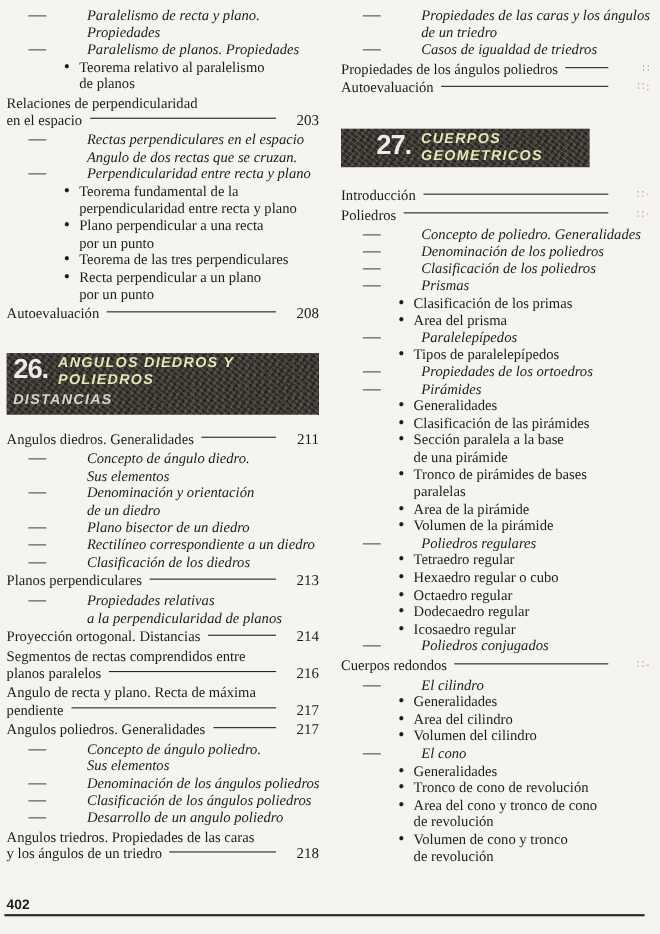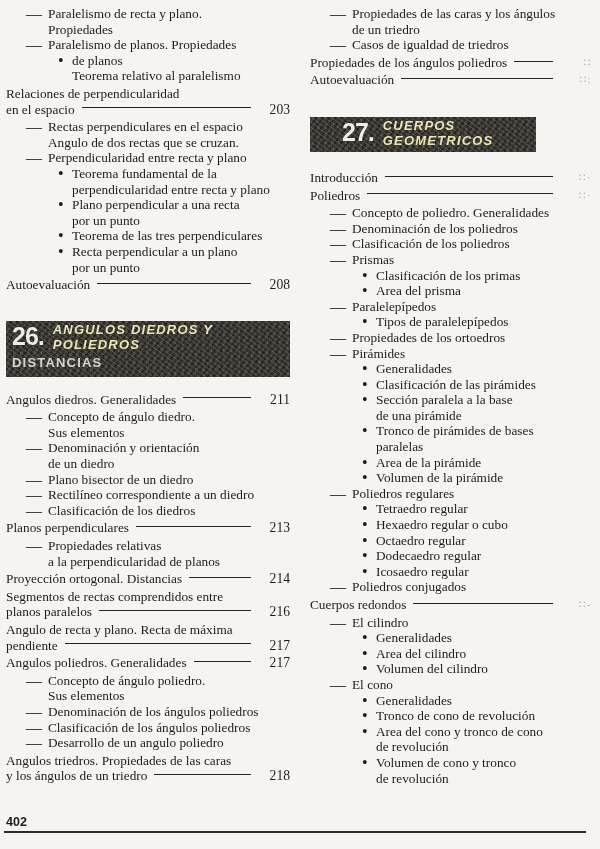--- a/index.html
+++ b/index.html
@@ -18,21 +18,21 @@
   .col{position:absolute;top:6px;}
   .col-left{left:6px;width:284px;}
   .col-right{left:310px;width:282px;}
 
   .entry{position:relative;}
   .entry.main{margin:2px 0;}
   .line{
     font-size:13.3px;line-height:15.6px;white-space:nowrap;
   }
   .entry.dash{padding-left:42px;}
-  .entry.dash .line{}
+  .entry.dash .line{font-style:italic;margin-left:31px;}
   .entry.dash .marker{
     position:absolute;left:20px;top:-1px;font-style:normal;letter-spacing:-1px;
   }
   .entry.bullet{padding-left:66px;}
   .entry.bullet .marker{position:absolute;left:52px;top:-1px;}
 
   .lineflex{display:flex;align-items:center;}
   .lineflex .txt{flex:0 0 auto;}
   .leader{
     flex:1 1 auto;min-width:12px;
@@ -62,21 +62,21 @@
   .banner .brow{display:flex;align-items:center;gap:9px;position:relative;}
   .banner .num{
     font-size:25px;font-weight:800;line-height:27px;letter-spacing:-1px;
     text-shadow:0 0 1px #000;
   }
   .banner .btitle{
     font-size:13px;font-weight:bold;font-style:italic;letter-spacing:1.2px;
     color:#fef9c3;opacity:.9;
   }
   .banner .brow2{
-    position:relative;font-size:13px;font-weight:bold;
+    position:relative;font-size:13px;font-weight:bold;font-style:italic;
     letter-spacing:1.2px;line-height:21px;color:#e4e0da;opacity:.92;
   }
 
   .spacer{width:100%;}
 
   .footer-num{
     position:absolute;left:6px;top:815px;
     font-family:"Liberation Sans","DejaVu Sans",sans-serif;
     font-weight:bold;font-size:12.5px;line-height:14px;
   }
@@ -93,22 +93,22 @@
       <span class="marker">—</span>
       <div class="line"><span class="txt">Paralelismo de recta y plano.</span></div>
       <div class="line"><span class="txt">Propiedades</span></div>
     </div>
     <div class="entry dash">
       <span class="marker">—</span>
       <div class="line"><span class="txt">Paralelismo de planos. Propiedades</span></div>
     </div>
     <div class="entry bullet">
       <span class="marker">•</span>
+      <div class="line"><span class="txt">Teorema relativo al paralelismo</span></div>
       <div class="line"><span class="txt">de planos</span></div>
-      <div class="line"><span class="txt">Teorema relativo al paralelismo</span></div>
     </div>
     <div class="entry main">
       <div class="line"><span class="txt">Relaciones de perpendicularidad</span></div>
       <div class="line lineflex">
         <span class="txt">en el espacio</span>
         <span class="leader"></span>
         <span class="pg">203</span>
       </div>
     </div>
     <div class="entry dash">

